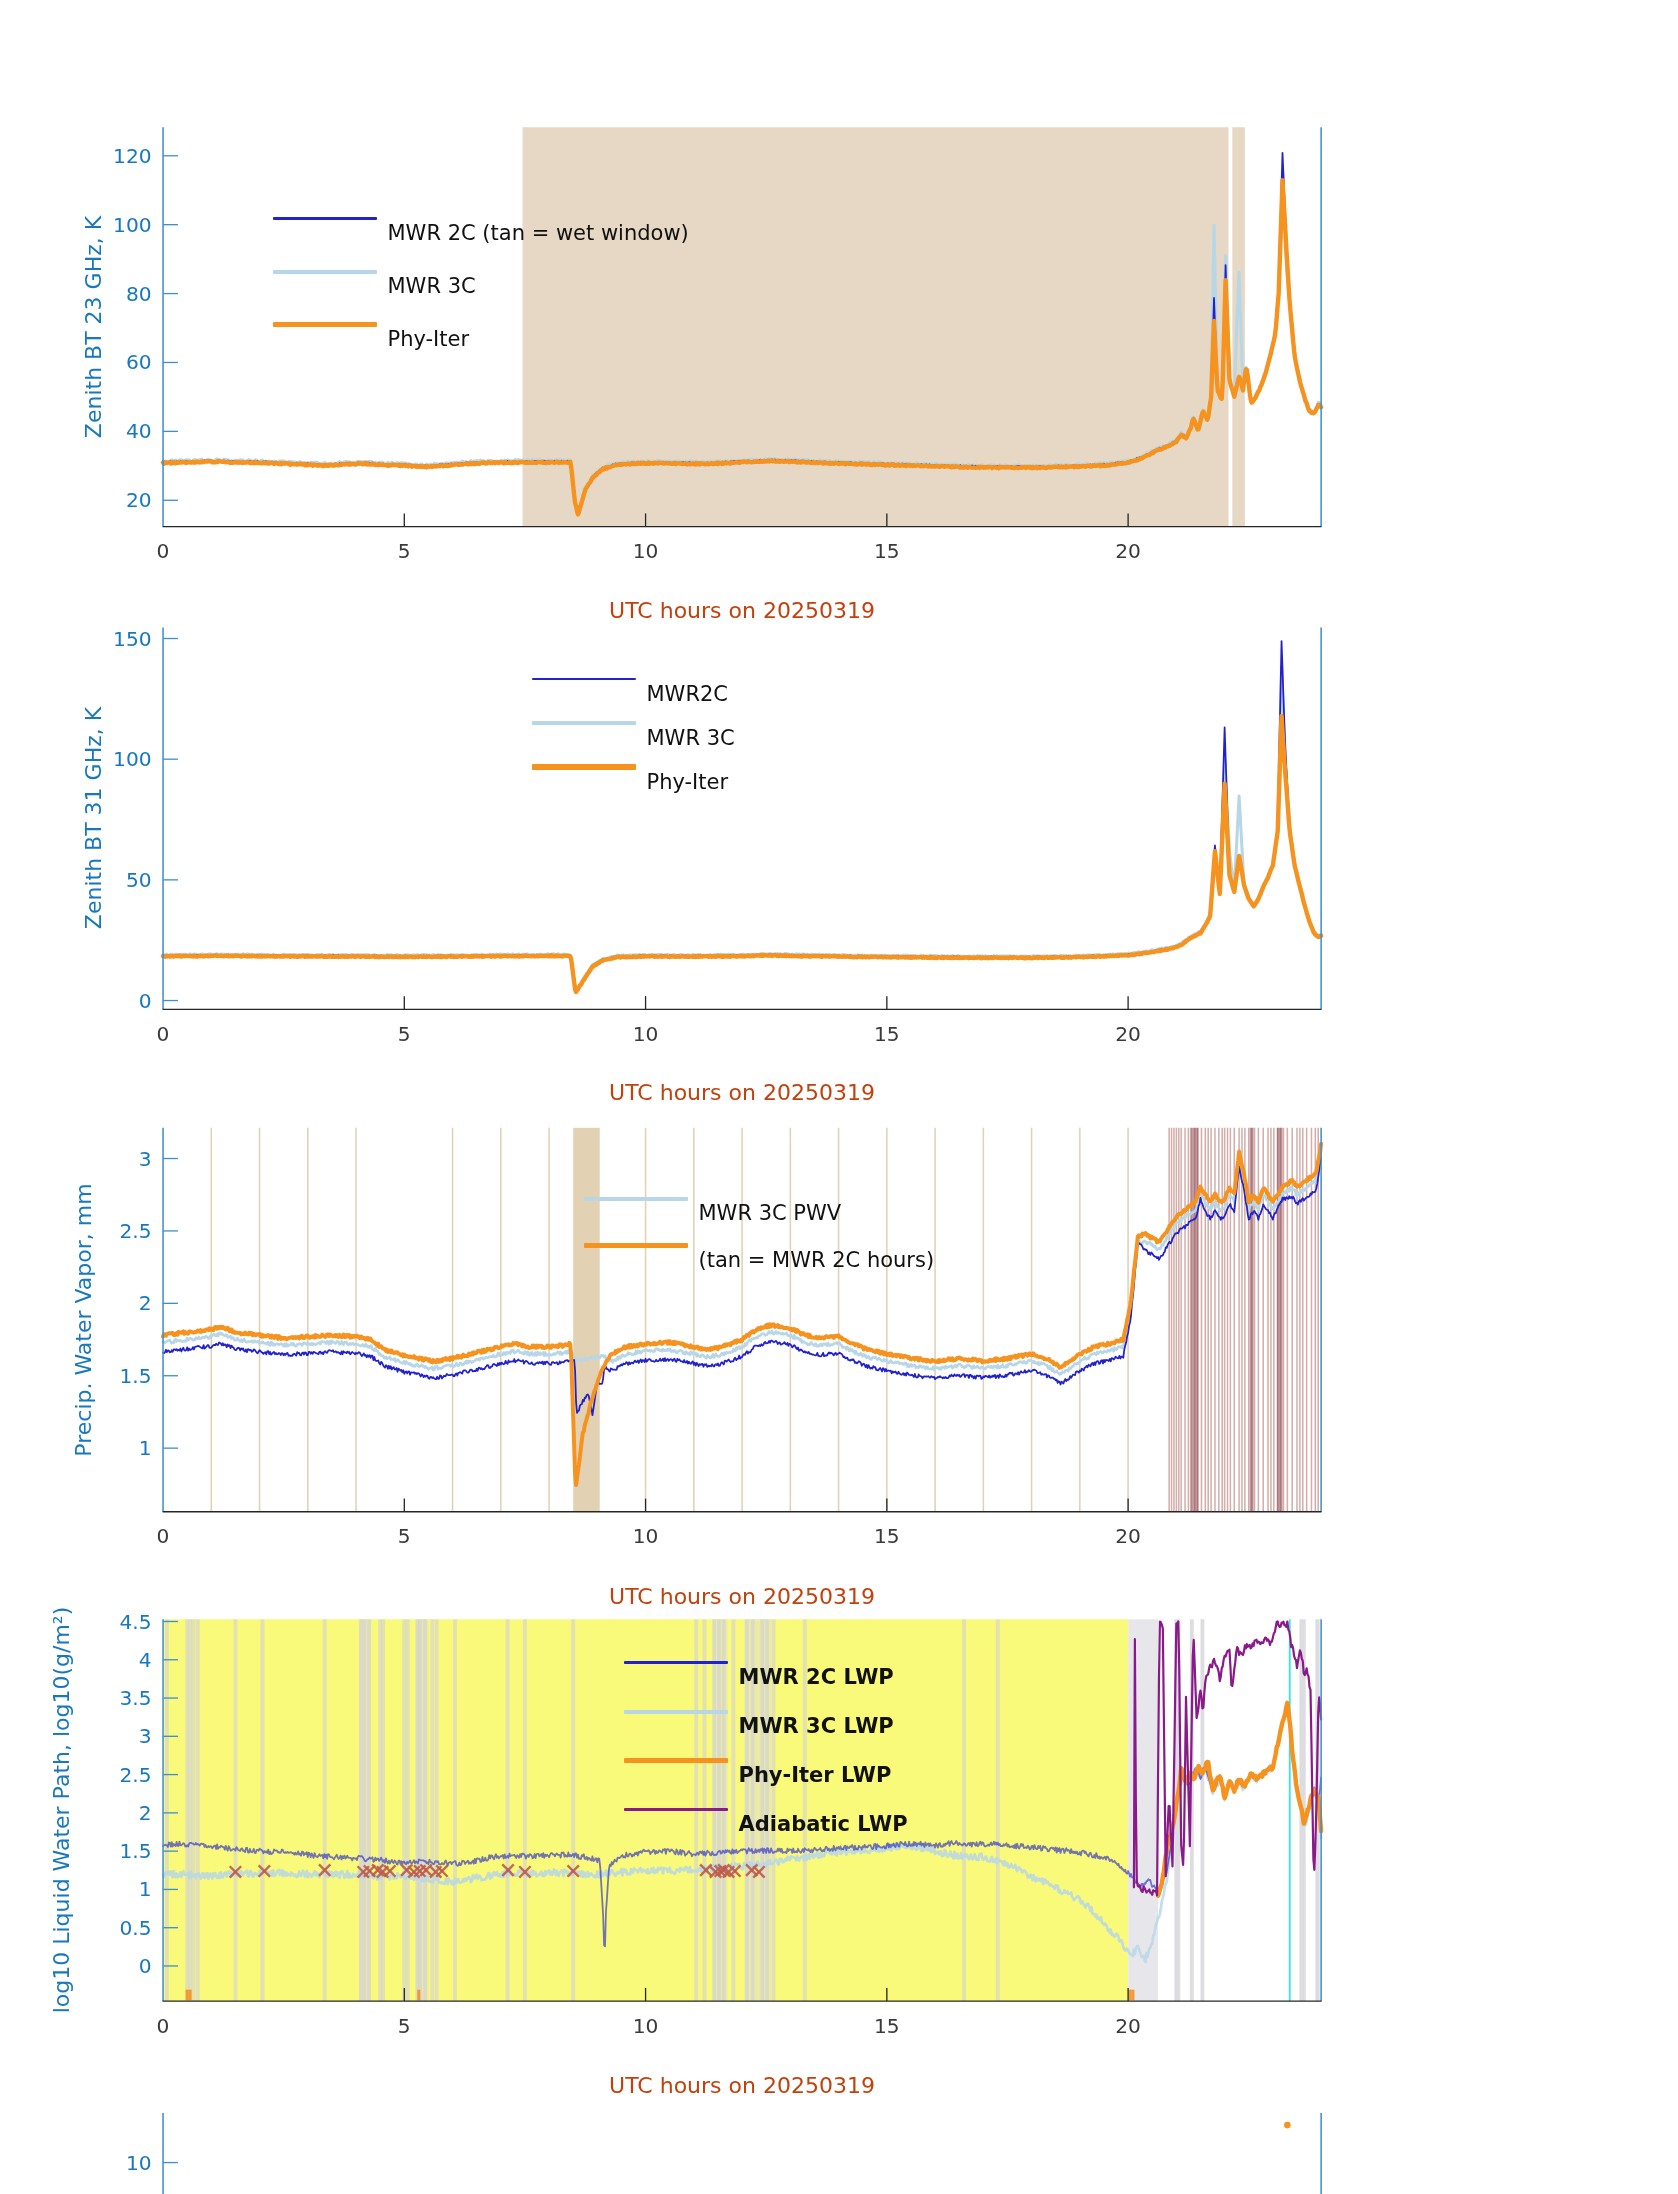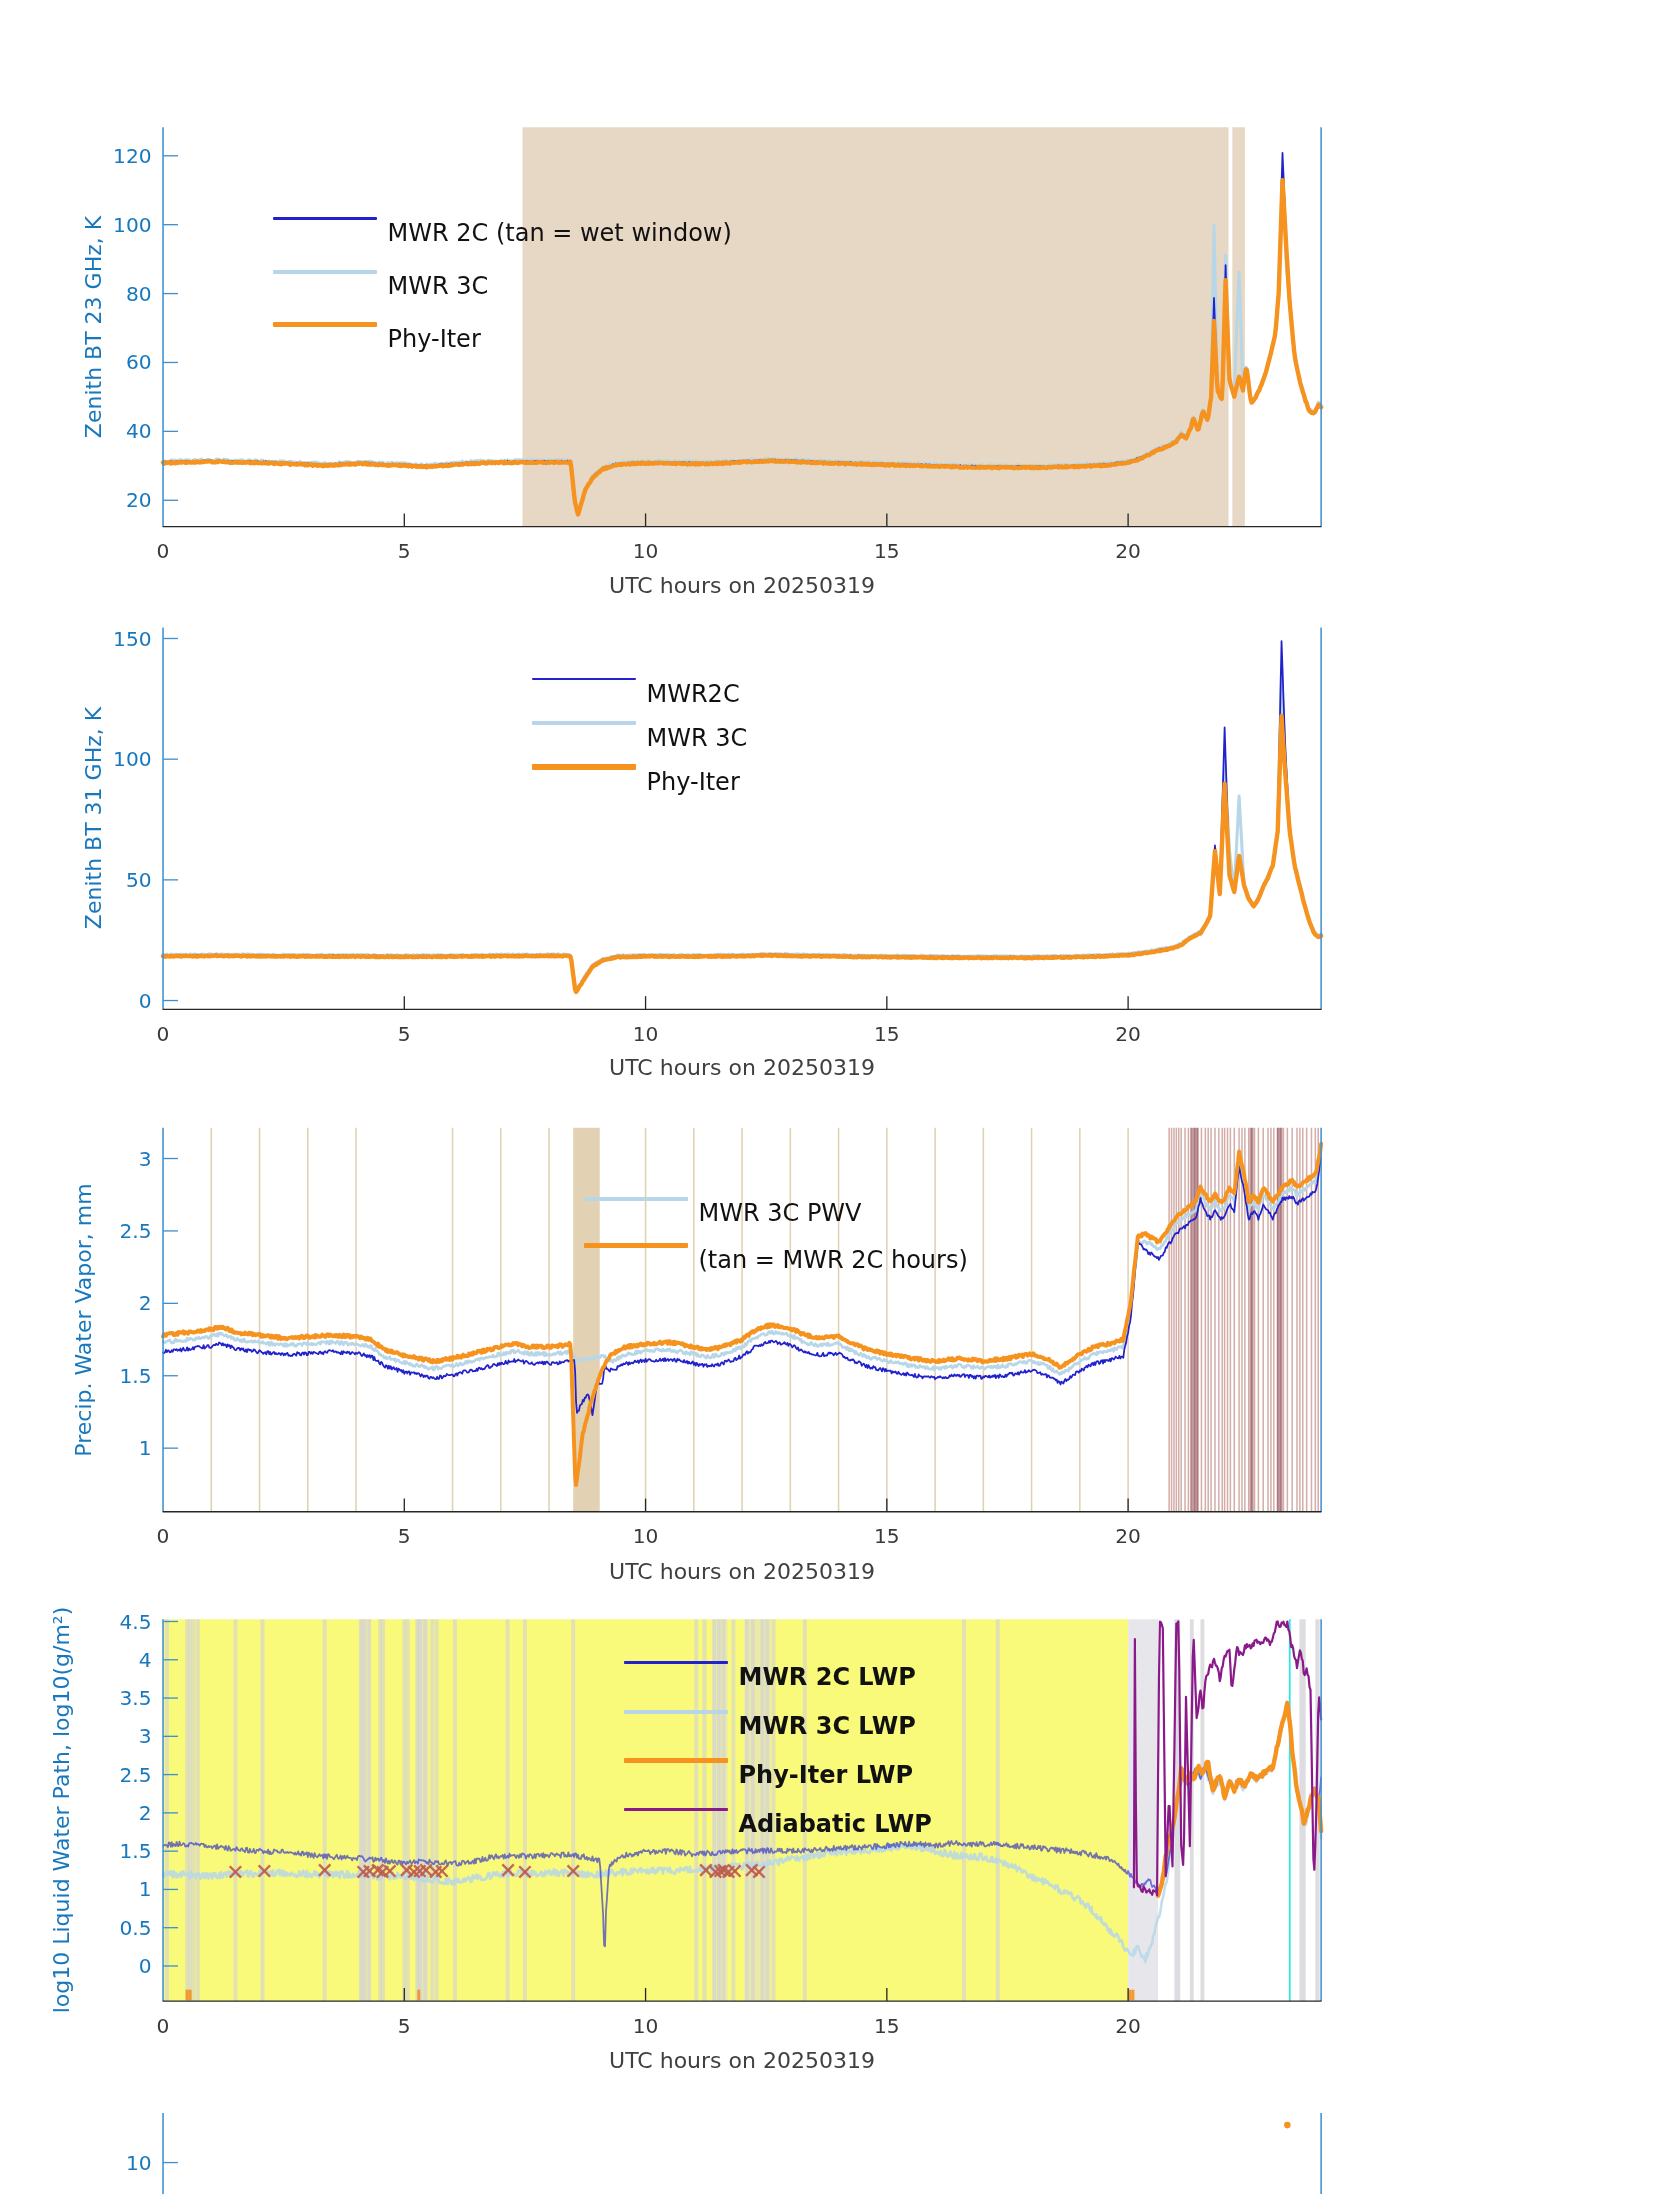--- a/index.html
+++ b/index.html
@@ -1,25 +1,25 @@
 <!DOCTYPE html>
 <html style="font-size:7px"><head>
 <meta charset="utf-8">
 <style>
   html,body{margin:0;padding:0;background:#fff;}
   .page{position:relative;width:1679px;height:2633px;background:#fff;overflow:hidden;
         font-family:"DejaVu Sans","Liberation Sans",sans-serif;}
   #chart-svg{position:absolute;left:0;top:0;}
   .ylabel{position:absolute;transform:translate(-50%,-50%) rotate(-90deg);transform-origin:center;
           color:#1878be;font-size:22px;white-space:nowrap;}
-  .xlabel{position:absolute;transform:translate(-50%,-50%);color:#404040;font-size:22px;white-space:nowrap;}
+  .xlabel{position:absolute;transform:translate(-50%,-50%);color:#c2410c;font-size:22px;white-space:nowrap;margin-top:25px;}
   .legend{position:absolute;}
   .legend-row{display:flex;align-items:center;}
   .swatch{width:104px;flex:0 0 104px;border-radius:0.9px;}
-  .legend-label{margin-left:10.5px;font-size:24px;color:#111;white-space:nowrap;margin-top:29px;}
+  .legend-label{margin-left:10.5px;font-size:21px;color:#111;white-space:nowrap;margin-top:29px;}
   .p1 .legend-row{height:53px}
   .p2 .legend-row{height:44px}
   .p3 .legend-row{height:47px}
   .p4 .legend-row{height:49px}
 </style>
 </head>
 <body>
 
 <div class="page">
   <svg id="chart-svg" width="1679" height="2633" viewBox="0 0 3825 6000">

